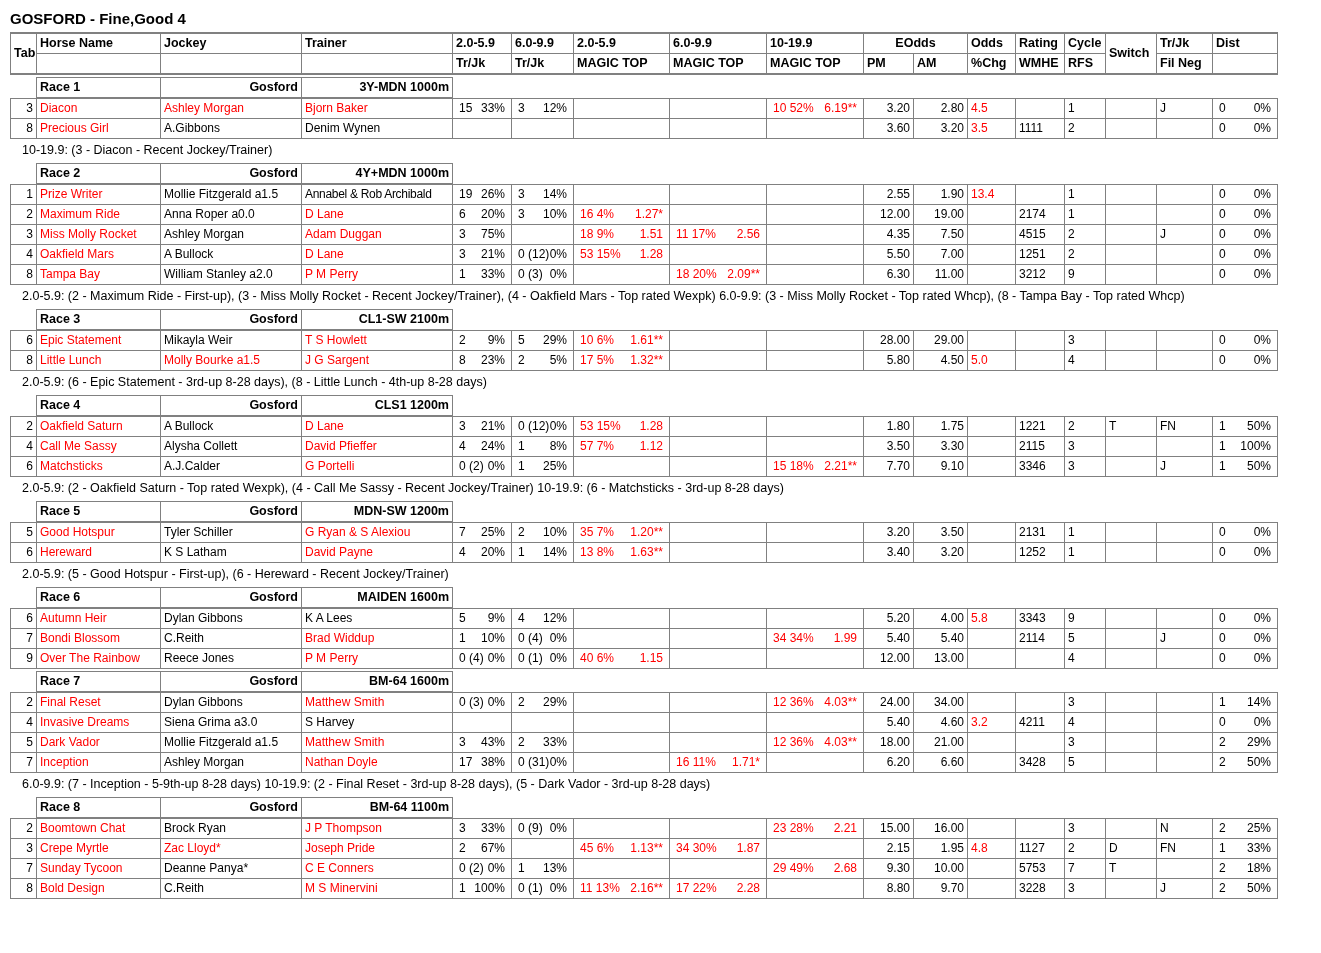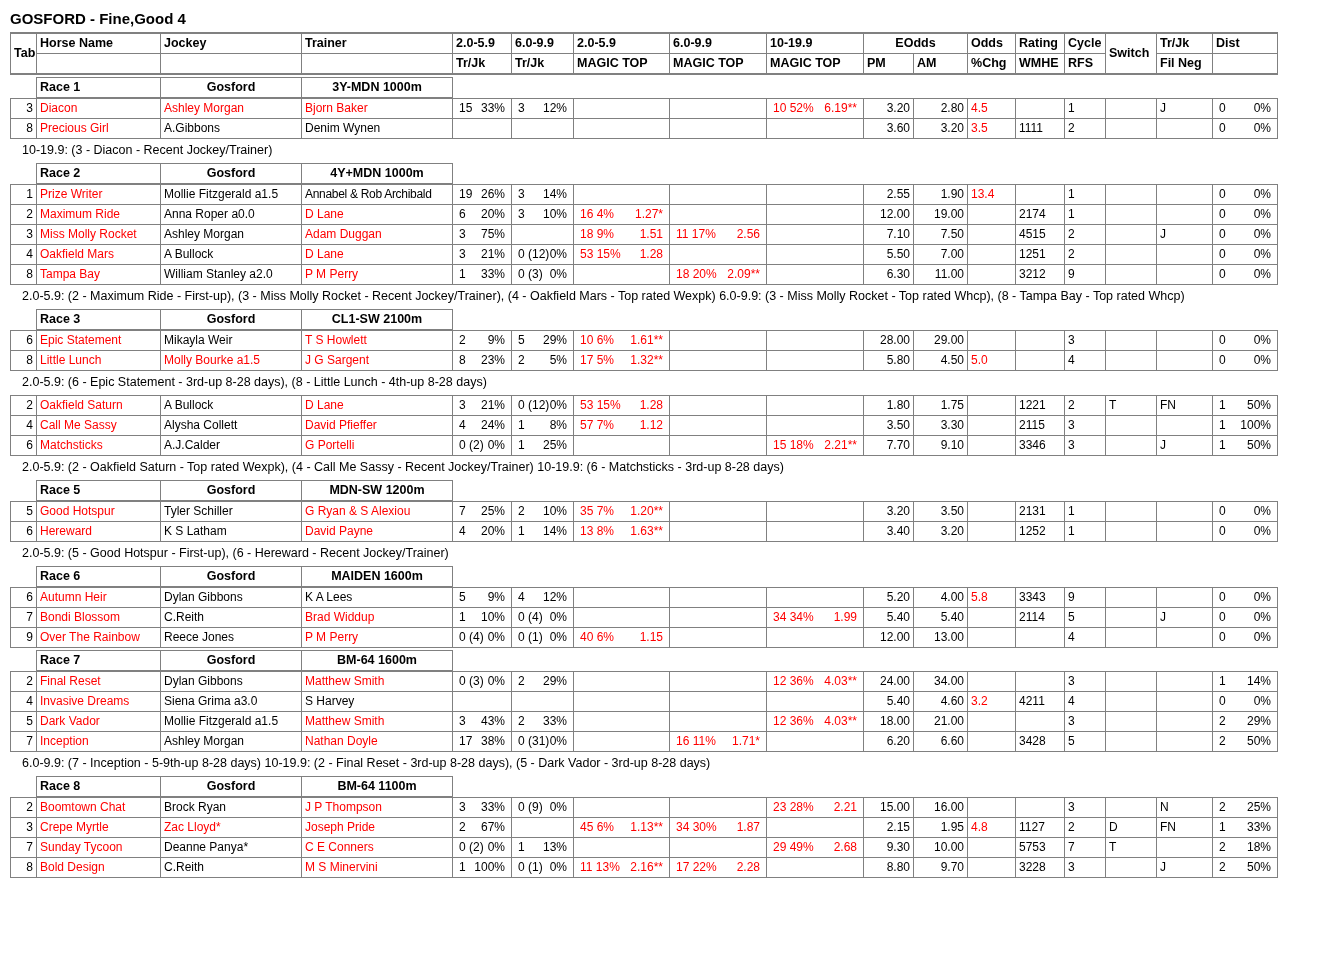--- a/index.html
+++ b/index.html
@@ -24,21 +24,21 @@
   }
   .header-table { border-top:2px solid #808080; border-bottom:2px solid #808080; }
   .header-table td { font-weight:bold; font-size:12.5px; }
   .hd-center { text-align:center; }
   .hd-mid { vertical-align:middle; }
 
   .race-block { margin-top:2px; }
   .race-head td { font-weight:bold; font-size:12.5px; border-bottom-width:2px; }
   td.nob { border:none; }
   .rh-name { padding-left:11px; }
-  .rh-venue, .rh-info { text-align:center; }
+  .rh-venue, .rh-info { text-align:right; }
 
   .red { color:#FF0000; }
   .num { text-align:right; }
   .tabcell { text-align:right; }
   .small { font-size:10.5px; letter-spacing:-0.3px; }
   .split { padding:1px 0; }
   .split .l { float:left; padding-left:3px; }
   .split .r { float:right; padding-right:3px; }
 
   .race-note { font-size:12.5px; line-height:16px; margin:3px 0 5px 12px; width:1301px; }
@@ -340,21 +340,21 @@
                 <span class="r">1.51</span>
               </td>
               <td class="split red">
                 <span class="l">11 17%</span>
                 <span class="r">2.56</span>
               </td>
               <td class="split red">
                 <span class="l"></span>
                 <span class="r"></span>
               </td>
-              <td class="num">7.10</td>
+              <td class="num">4.35</td>
               <td class="num">7.50</td>
               <td class="red"></td>
               <td>4515</td>
               <td>2</td>
               <td></td>
               <td>J</td>
               <td class="split">
                 <span class="l">0</span>
                 <span class="r">0%</span>
               </td>
@@ -561,20 +561,27 @@
         <col style="width:50px">
             <col style="width:54px">
             <col style="width:48px">
             <col style="width:49px">
             <col style="width:41px">
         <col style="width:51px">
             <col style="width:56px">
             <col style="width:65px">
       </colgroup>
       <tbody>
+        <tr class="race-head">
+          <td class="nob"></td>
+          <td class="rh-name">Race 4</td>
+          <td class="rh-venue">Gosford</td>
+          <td class="rh-info">CLS1 1200m</td>
+          <td class="nob" colspan="13"></td>
+        </tr>
       <tr>
               <td class="tabcell">2</td>
               <td class="red">Oakfield Saturn</td>
               <td>A Bullock</td>
               <td class="red">D Lane</td>
               <td class="split">
                 <span class="l">3</span>
                 <span class="r">21%</span>
               </td>
               <td class="split">

